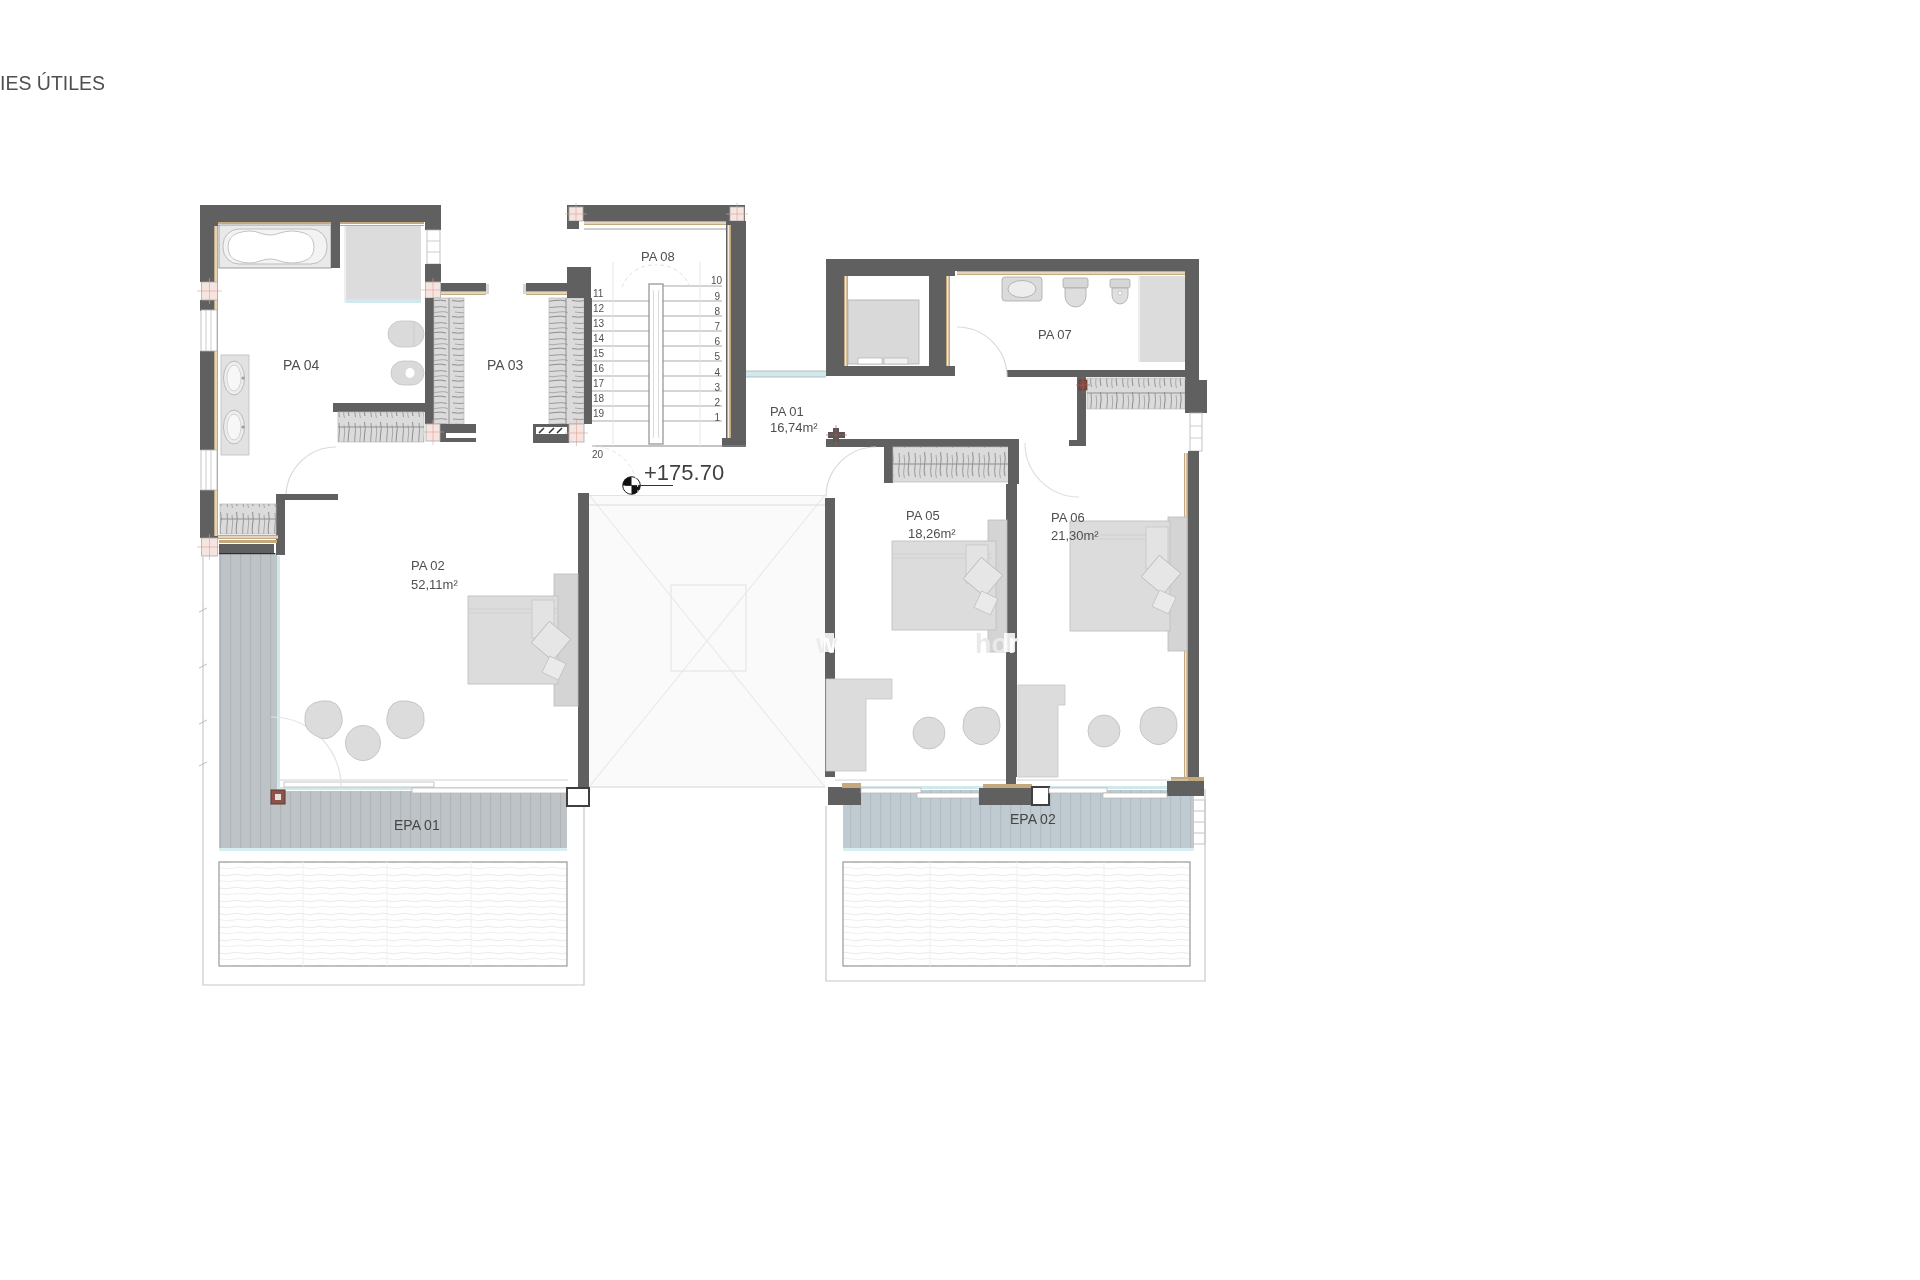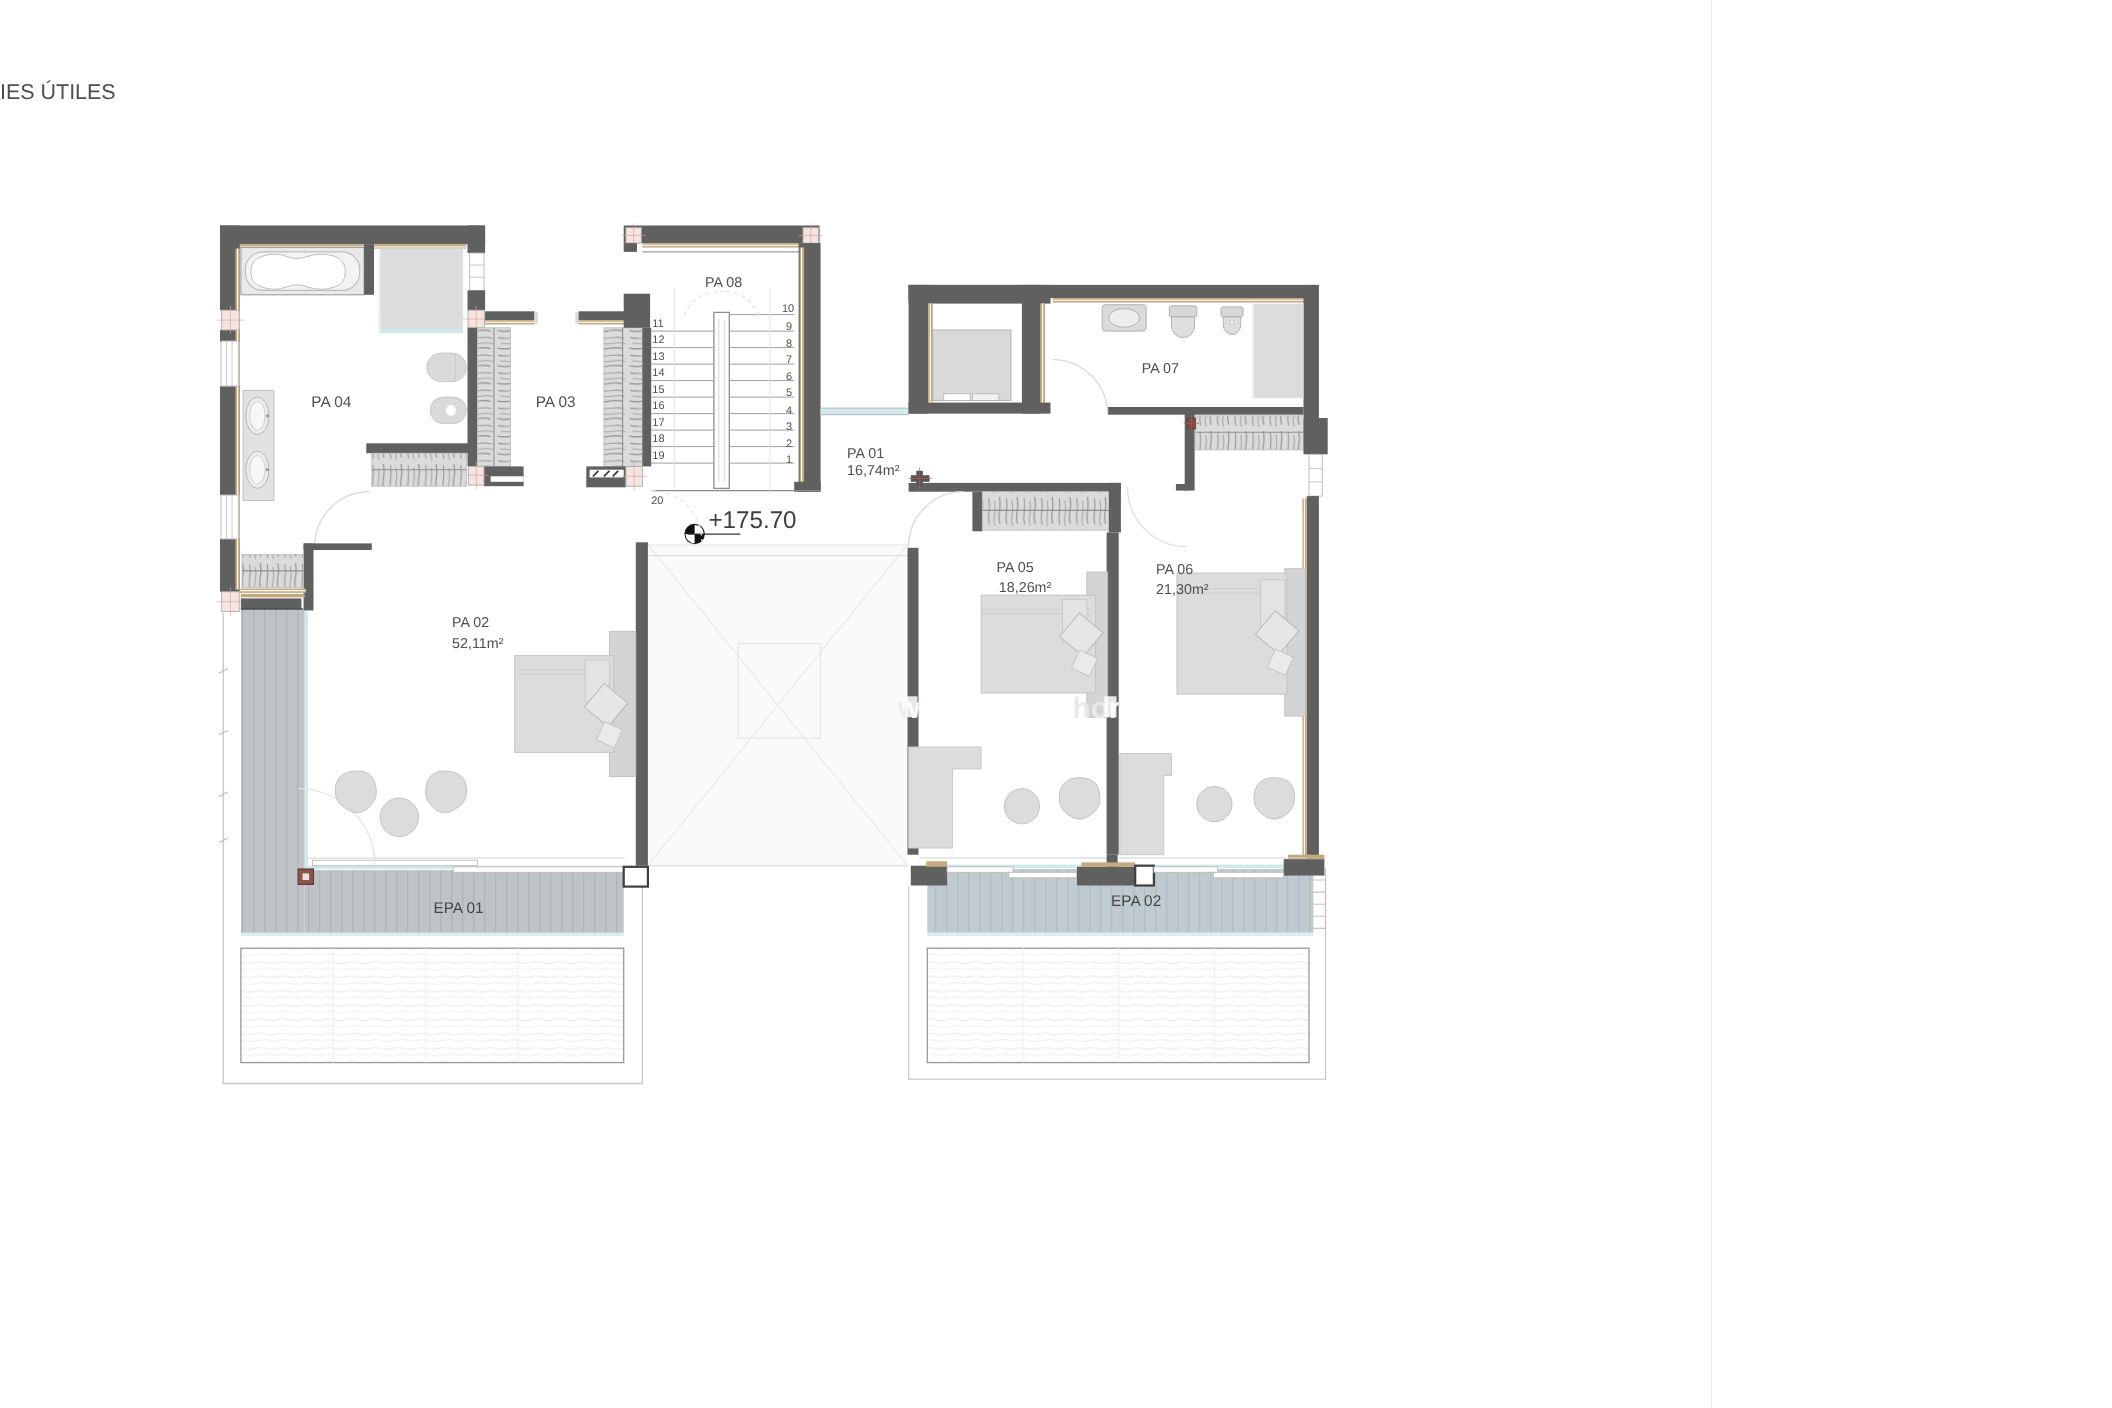--- a/index.html
+++ b/index.html
@@ -1,16 +1,16 @@
 <!DOCTYPE html>
 <html><head>
 <meta charset="utf-8">
 <style>
   html,body{margin:0;padding:0;background:#ffffff;}
-  #page{width:1556px;height:1280px;position:relative;background:#c4b5fd;overflow:hidden;}
+  #page{width:1725px;height:1280px;position:relative;background:#d946ef;overflow:hidden;}
   svg text{font-family:"Liberation Sans", sans-serif;}
 </style>
 </head>
 <body>
 <div id="page">
 <svg width="1920" height="1280" viewBox="0 0 1920 1280" xmlns="http://www.w3.org/2000/svg">
 <defs>
 
   <pattern id="wh" width="16" height="30" patternUnits="userSpaceOnUse">
     <rect width="16" height="30" fill="#dbdbdb"></rect>

